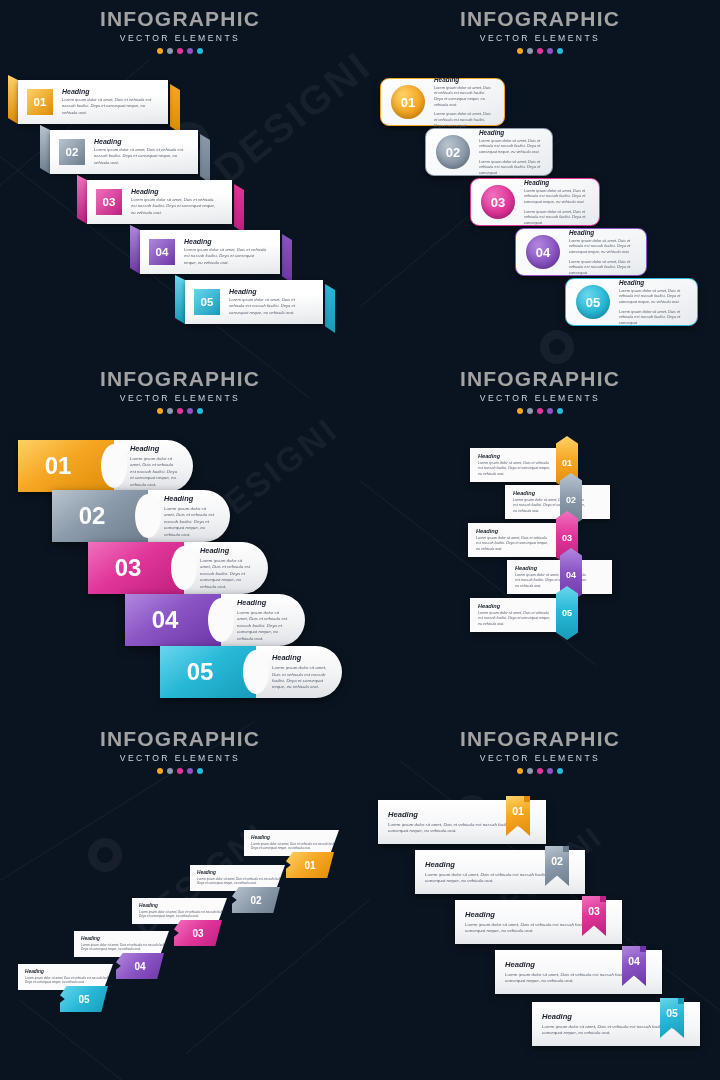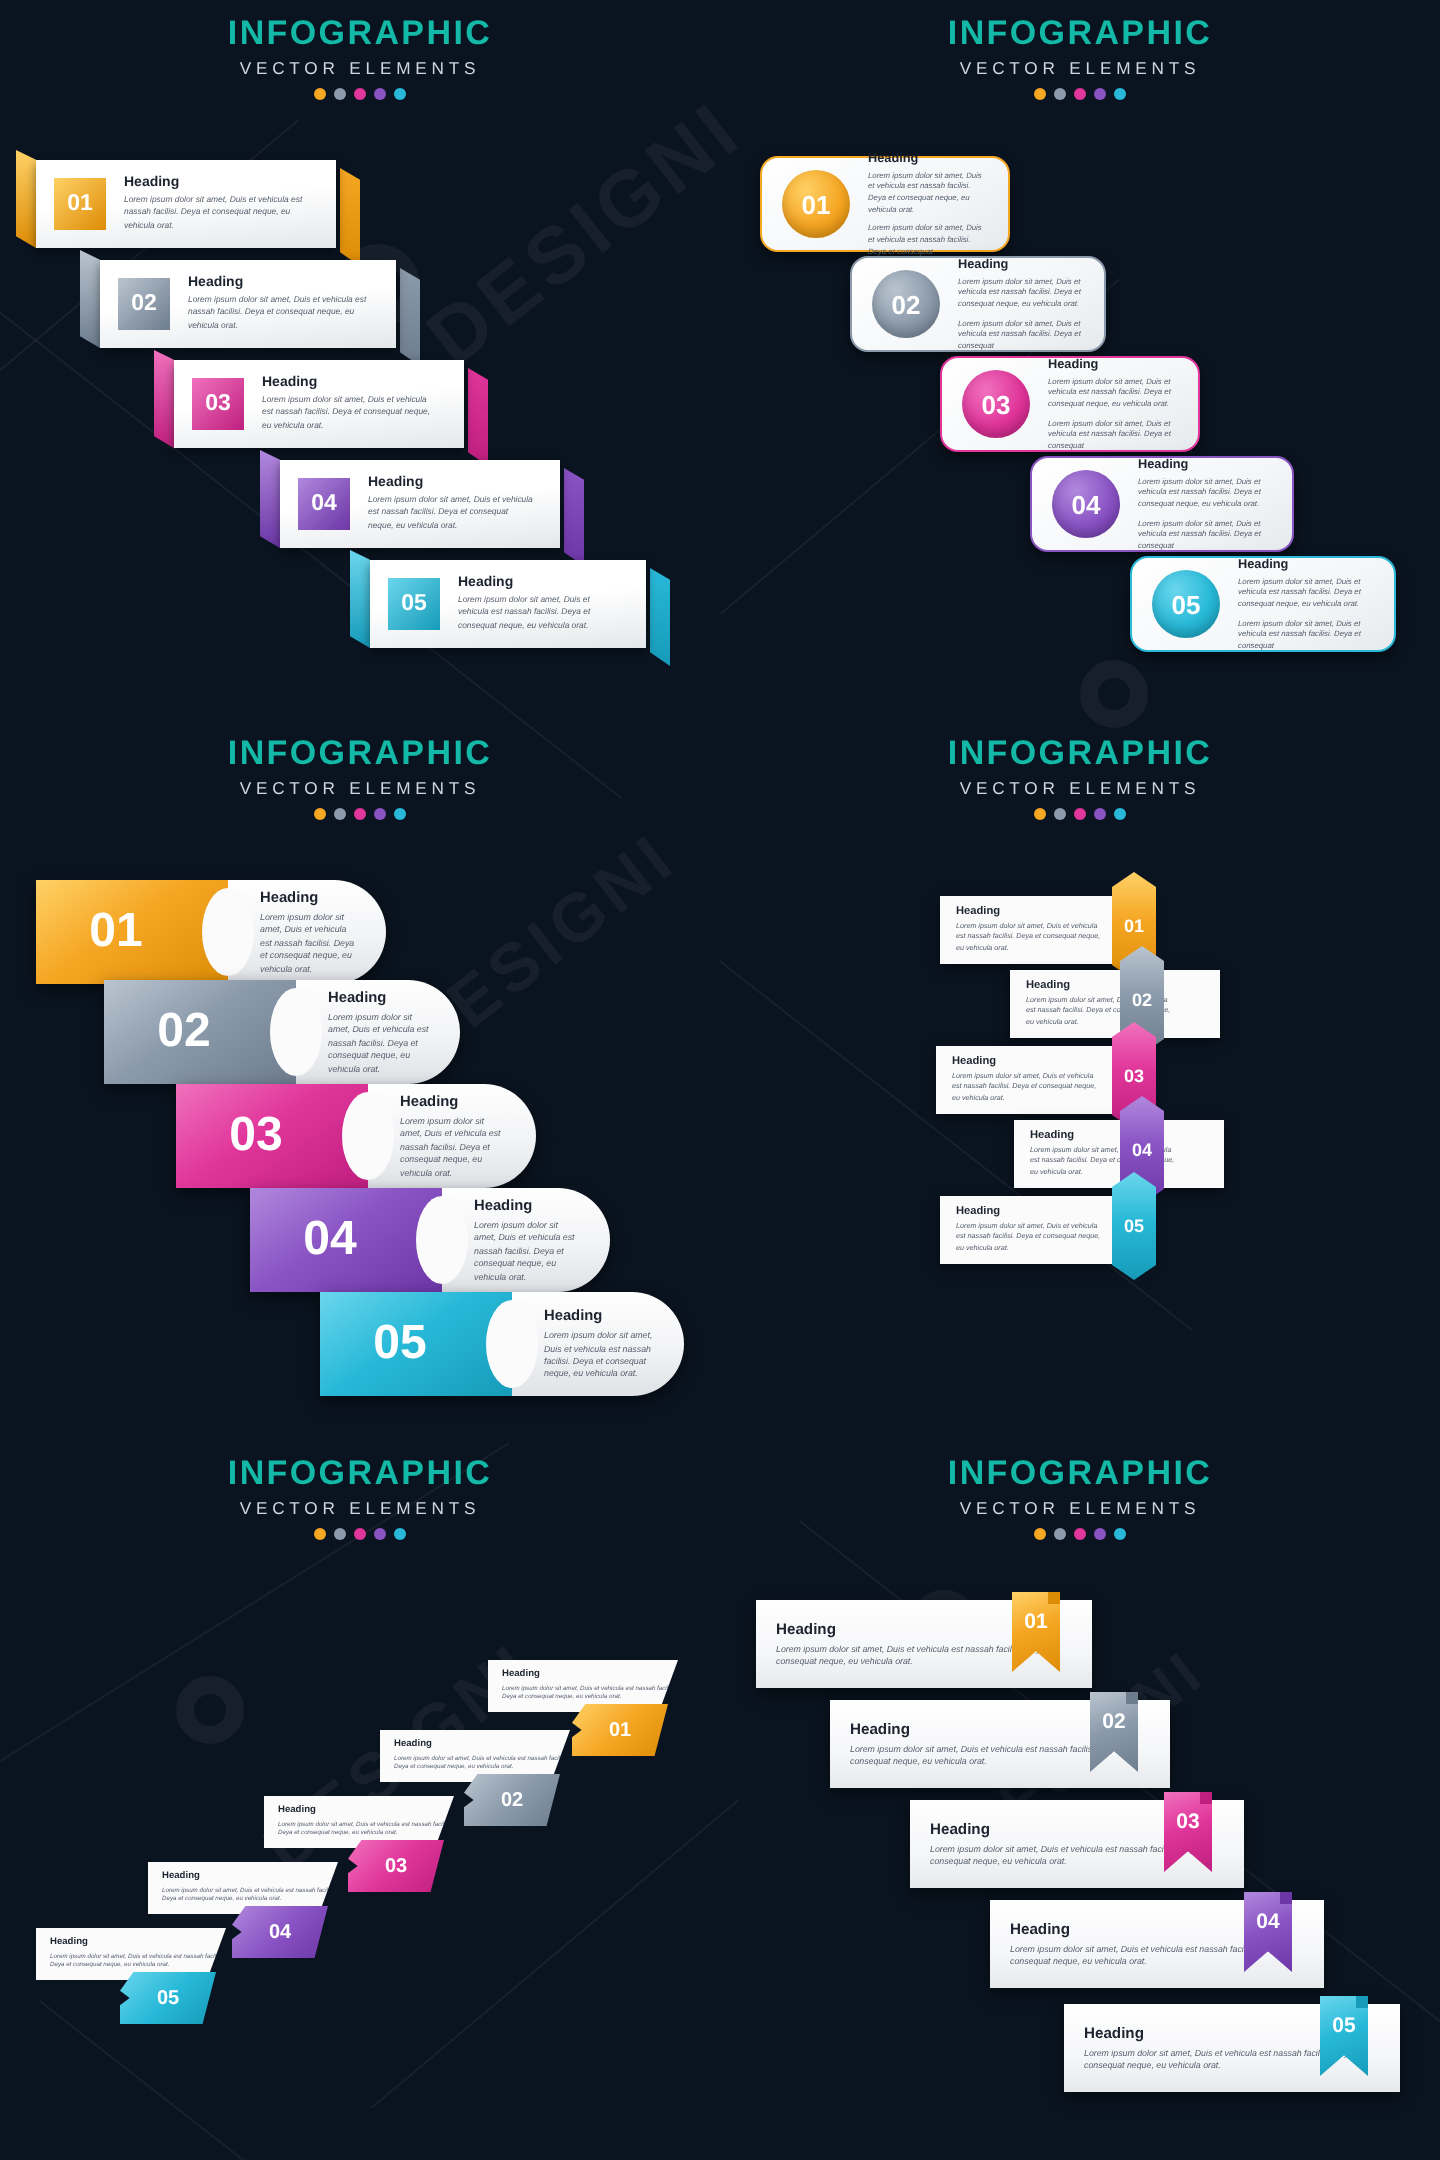--- a/index.html
+++ b/index.html
@@ -28,32 +28,32 @@
     border-radius:50%; pointer-events:none; z-index:0;
   }
 
   .cell { position:absolute; width:360px; height:360px; overflow:hidden; z-index:1; }
   .c-r0 { top:0 } .c-r1 { top:360px } .c-r2 { top:720px }
   .c-c0 { left:0 } .c-c1 { left:360px }
 
   
   .hdr { position:absolute; top:8px; left:0; width:360px; text-align:center; z-index:3;}
   .hdr .t1 {
-    color:#14b8a6; font-size:17px; font-weight:700; letter-spacing:1.2px;
+    color:#a3a3a3; font-size:21px; font-weight:700; letter-spacing:1.2px;
     line-height:1.05; font-family:"Liberation Sans",sans-serif;
   }
   .hdr .t2 {
     color:#cfd6de; font-size:8.6px; letter-spacing:2.4px; margin-top:3px;
     font-family:"Liberation Sans",sans-serif;
   }
   .dots { margin-top:5px; display:flex; gap:4px; justify-content:center; }
   .dots span { width:6px; height:6px; border-radius:50%; display:block; }
 
   
-  .hd { font-weight:700; color:#1d2430; }
+  .hd { font-style:italic; font-weight:700; color:#1d2430; }
   .bd { color:#555e6b; line-height:1.45; font-style:italic; }
 
   
   .pa-row { position:absolute; height:44px; }
   .pa-fold-l, .pa-fold-r { position:absolute; width:10px; }
   .pa-fold-l { left:-10px; top:-5px; height:49px;
      clip-path: polygon(0 0,100% 10%,100% 100%,0 88%); }
   .pa-fold-r { right:-12px; top:4px; height:49px;
      clip-path: polygon(0 0,100% 12%,100% 100%,0 86%); }
   .pa-body { position:absolute; left:0; top:0; right:0; height:44px;

